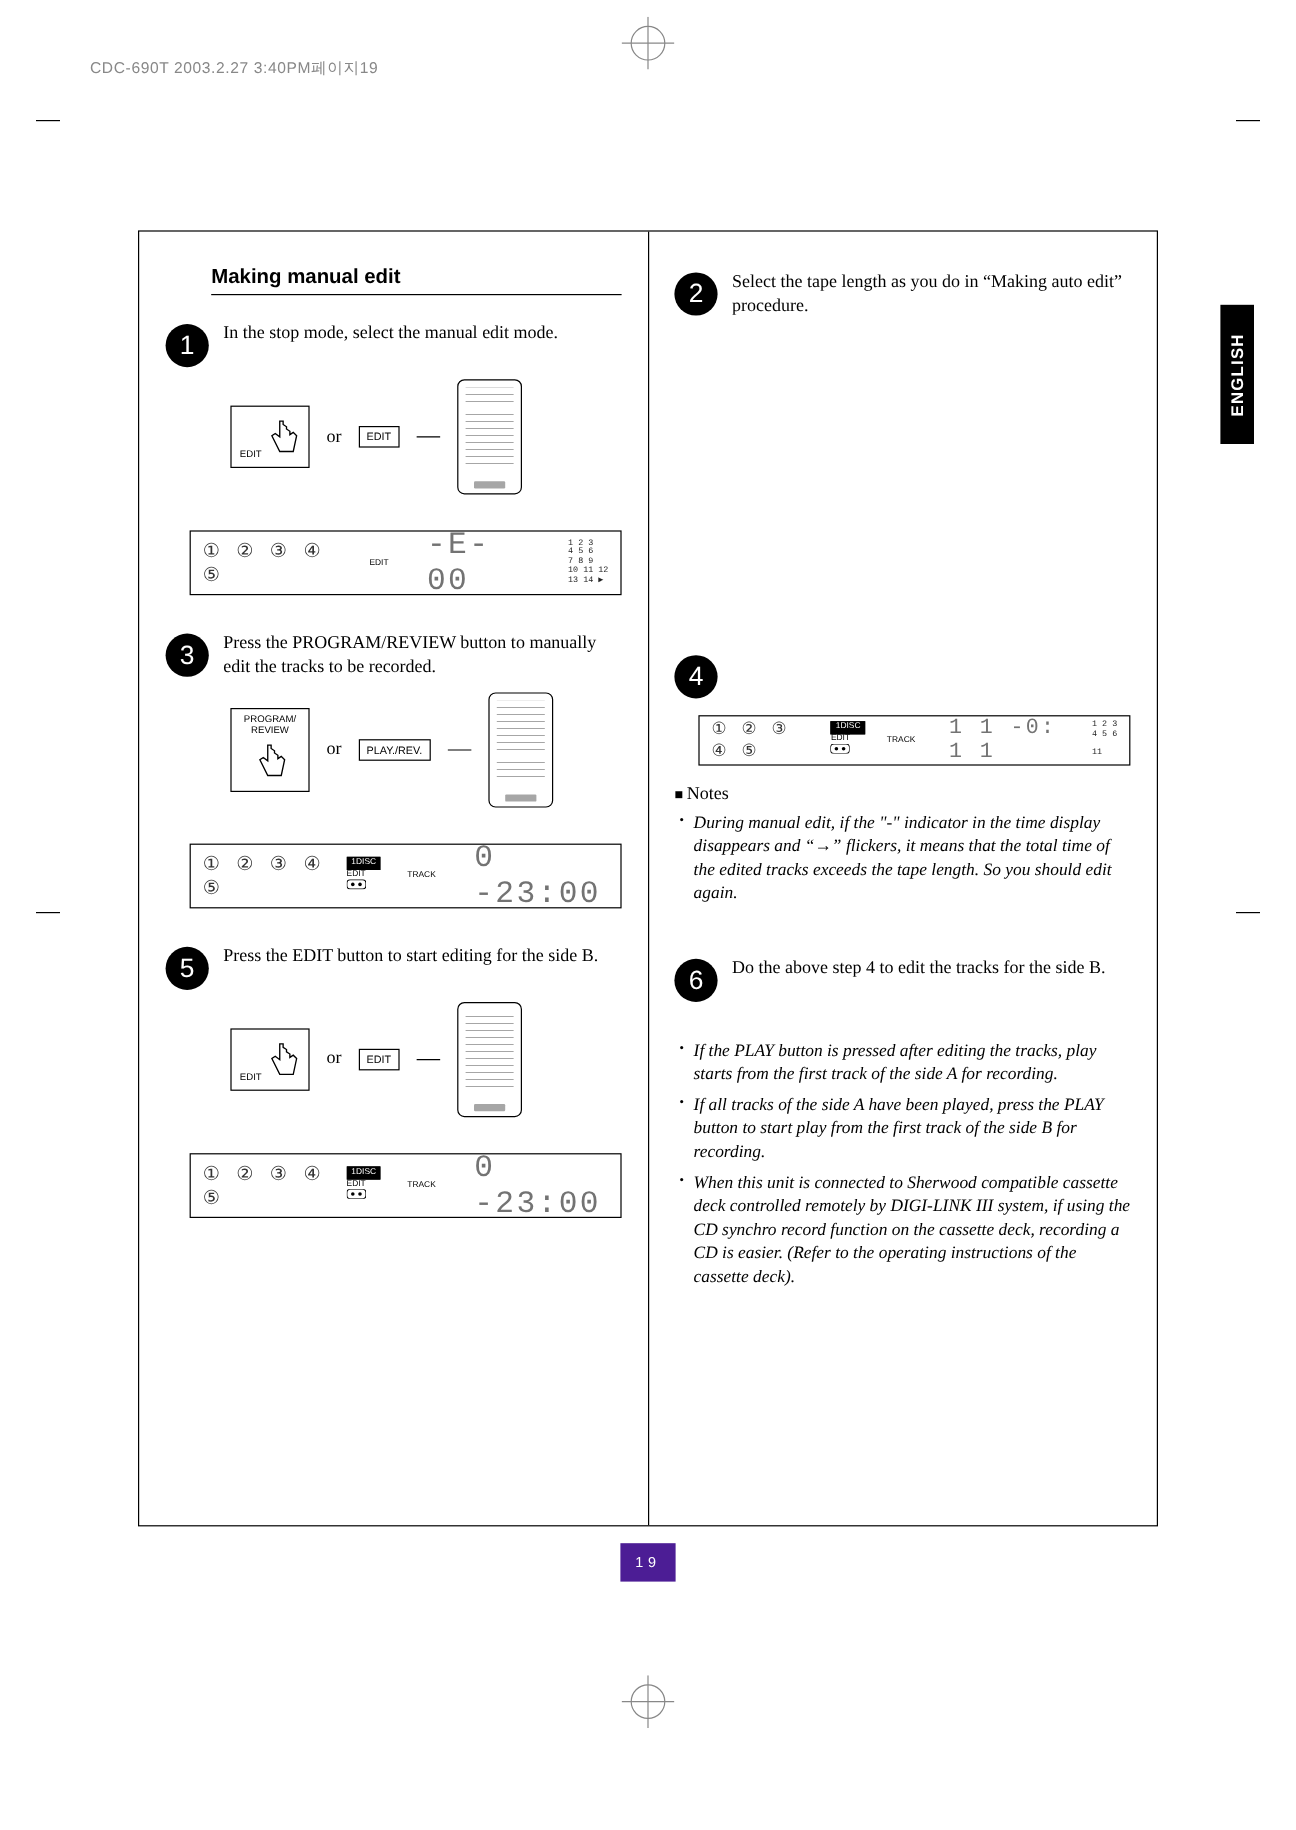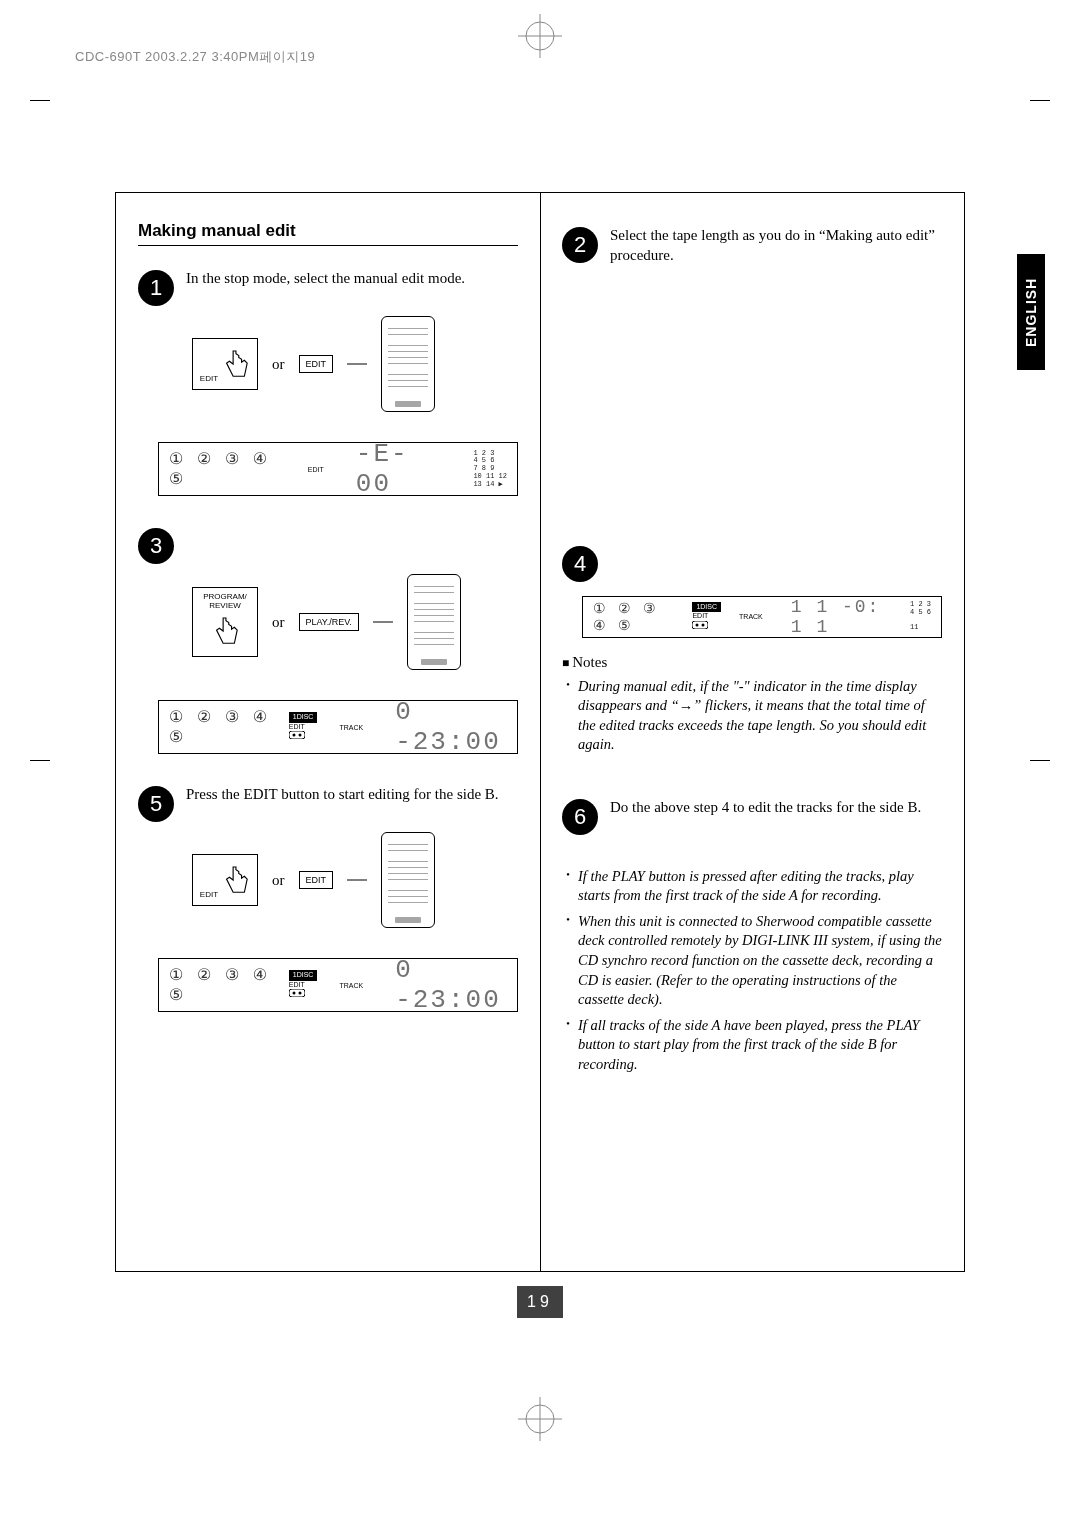--- a/index.html
+++ b/index.html
@@ -61,20 +61,21 @@
   .col-left { left: 0; }
   .col-right { left: 50%; }
 
   .section-title {
     font-family: Arial, sans-serif;
     font-weight: bold;
     font-size: 17px;
     border-bottom: 1.5px solid #000;
     padding-bottom: 4px;
     margin-bottom: 22px;
+    margin-left: 38px;
   }
   .step {
     display: flex;
     gap: 12px;
     margin-bottom: 10px;
   }
   .step-num {
     flex: 0 0 36px;
     width: 36px; height: 36px;
     border-radius: 50%;
@@ -199,23 +200,23 @@
     content: "•";
     position: absolute;
     left: 0; top: 0;
     font-size: 11px;
   }
 
   .page-num {
     position: absolute;
     top: 1286px; left: 50%;
     transform: translateX(-50%);
-    background: #404040; color: #fff;
-    font-family: Arial, sans-serif;
-    font-size: 16px;
+    background: #4c1d95; color: #fff;
+    font-family: Arial, sans-serif;
+    font-size: 12px;
     width: 46px; height: 32px;
     display: flex; align-items: center; justify-content: center;
     letter-spacing: 4px;
   }
   .crop-mark-bottom {
     position: absolute;
     bottom: 80px; left: 50%;
     transform: translateX(-50%);
   }
   .side-tick { position:absolute; width:20px; height:1px; background:#000; }
@@ -271,20 +272,21 @@
       <span class="seg">-E-  00</span>
       <span class="panel-right" style="white-space:pre">1 2 3
 4 5 6
 7 8 9
 10 11 12
 13 14 ▶</span>
     </div>
 
     <div class="step">
       <div class="step-num">3</div>
+      <div class="step-text">Press the PROGRAM/REVIEW button to manually edit the tracks to be recorded.</div>
     </div>
     <div class="press-block">
       <div class="panel-btn">
         <span style="white-space:pre-line">PROGRAM/
 REVIEW</span>
         <svg class="hand" viewBox="0 0 32 34">
             <path d="M14 2v14l-4-3-3 2 7 14h12l3-14-3-3-3 2v-3l-3-2v-2l-3-2V2z" fill="none" stroke="#000" stroke-width="1.2"></path>
           </svg>
       </div>
       <span class="or">or</span>
@@ -383,22 +385,22 @@
 
     <div class="step">
       <div class="step-num">6</div>
       <div class="step-text">Do the above step 4 to edit the tracks for the side B.</div>
     </div>
 
     <div class="extra-block" style="height:22px"></div>
 
     <ul class="notes">
       <li>If the PLAY button is pressed after editing the tracks, play starts from the first track of the side A for recording.</li>
+      <li>If all tracks of the side A have been played, press the PLAY button to start play from the first track of the side B for recording.</li>
       <li>When this unit is connected to Sherwood compatible cassette deck controlled remotely by DIGI-LINK III system, if using the CD synchro record function on the cassette deck, recording a CD is easier. (Refer to the operating instructions of the cassette deck).</li>
-      <li>If all tracks of the side A have been played, press the PLAY button to start play from the first track of the side B for recording.</li>
     </ul>
   </div>
 </div>
 
 <div class="page-num">19</div>
 
 <div class="crop-mark-bottom">
   <svg width="44" height="44" viewBox="0 0 44 44">
       <line x1="22" y1="0" x2="22" y2="44" stroke="#888"></line>
       <line x1="0" y1="22" x2="44" y2="22" stroke="#888"></line>

